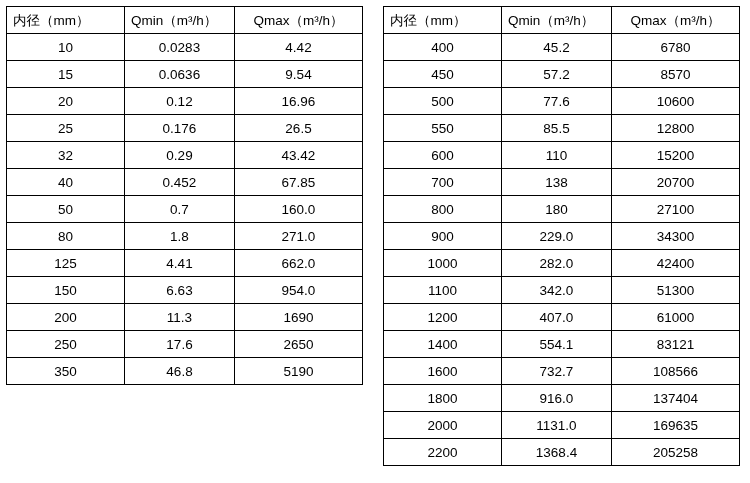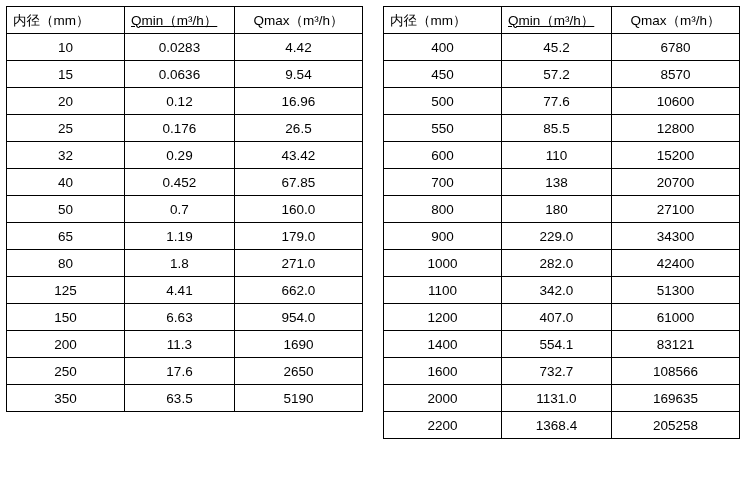--- a/index.html
+++ b/index.html
@@ -42,21 +42,21 @@
     box-sizing: border-box;
     line-height: 25px;
     white-space: nowrap;
     overflow: hidden;
   }
   table.spec thead th {
     text-align: left;
     font-size: 13.5px;
   }
   table.spec thead th.h1 { text-align: left; }
-  table.spec thead th.h2 { text-align: left; text-decoration: underline; }
+  table.spec thead th.h2 { text-align: left; }
   table.spec thead th.h3 { text-align: center; }
   table.spec tbody td {
     text-align: center;
   }
 </style>
 </head>
 <body>
 
 <div class="page">
 
@@ -103,25 +103,20 @@
           <td>40</td>
           <td>0.452</td>
           <td>67.85</td>
         </tr>
       <tr>
           <td>50</td>
           <td>0.7</td>
           <td>160.0</td>
         </tr>
       <tr>
-          <td>65</td>
-          <td>1.19</td>
-          <td>179.0</td>
-        </tr>
-      <tr>
           <td>80</td>
           <td>1.8</td>
           <td>271.0</td>
         </tr>
       <tr>
           <td>125</td>
           <td>4.41</td>
           <td>662.0</td>
         </tr>
       <tr>
@@ -134,21 +129,21 @@
           <td>11.3</td>
           <td>1690</td>
         </tr>
       <tr>
           <td>250</td>
           <td>17.6</td>
           <td>2650</td>
         </tr>
       <tr>
           <td>350</td>
-          <td>63.5</td>
+          <td>46.8</td>
           <td>5190</td>
         </tr>
     </tbody>
   </table>
 
   <table class="spec">
     <colgroup>
         <col class="c1">
         <col class="c2">
         <col class="c3">
@@ -220,20 +215,25 @@
           <td>1400</td>
           <td>554.1</td>
           <td>83121</td>
         </tr>
       <tr>
           <td>1600</td>
           <td>732.7</td>
           <td>108566</td>
         </tr>
       <tr>
+          <td>1800</td>
+          <td>916.0</td>
+          <td>137404</td>
+        </tr>
+      <tr>
           <td>2000</td>
           <td>1131.0</td>
           <td>169635</td>
         </tr>
       <tr>
           <td>2200</td>
           <td>1368.4</td>
           <td>205258</td>
         </tr>
     </tbody>

